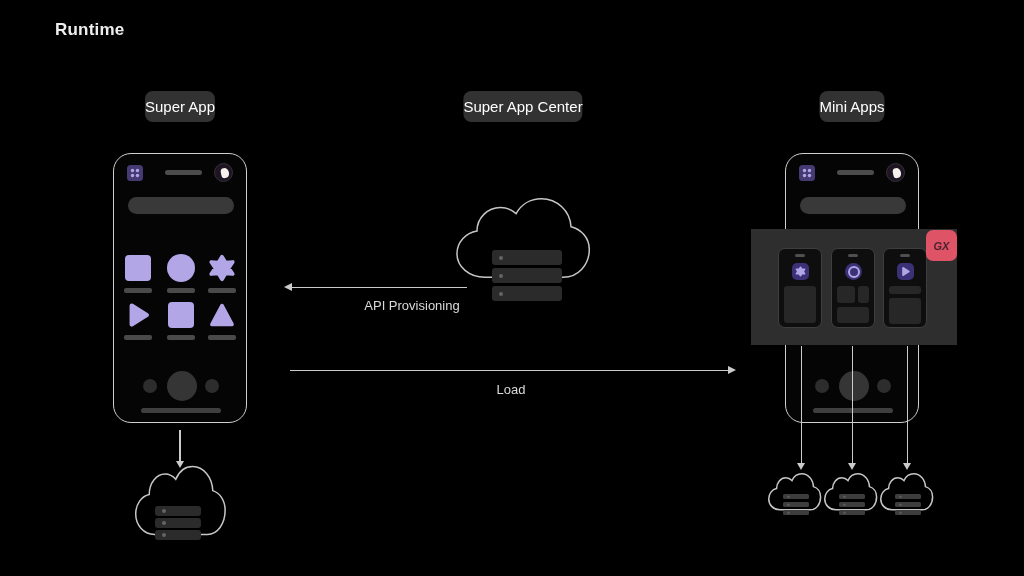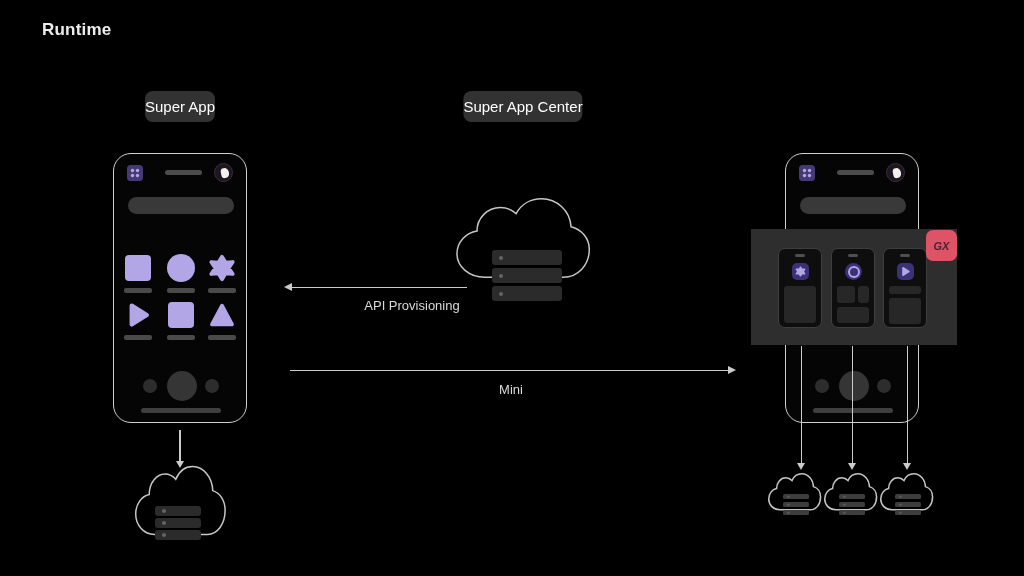--- a/index.html
+++ b/index.html
@@ -1,21 +1,21 @@
 <!DOCTYPE html>
 <html><head>
 <meta charset="utf-8">
 <style>
   html,body{margin:0;padding:0;background:#000;}
   #stage{position:relative;width:1024px;height:576px;background:#000;overflow:hidden;
          font-family:"Liberation Sans",sans-serif;}
   .abs{position:absolute;box-sizing:border-box;}
 
   
-  .page-title{left:42px;top:20px;font-size:17px;font-weight:700;color:#ededed;letter-spacing:.2px;}
+  .page-title{left:55px;top:20px;font-size:17px;font-weight:700;color:#ededed;letter-spacing:.2px;}
 
   
   .pill{top:91px;height:31px;display:flex;align-items:center;padding:0 0;background:#323232;
         color:#fff;font-size:15px;border-radius:8px;transform:translateX(-50%);white-space:nowrap;}
 
   
   .phone{width:134px;height:270px;border:1.5px solid #cfcfcf;border-radius:18px;background:#050505;z-index:3;}
   .dash{background:#4c4c4c;border-radius:2.5px;}
   .avatar{width:19px;height:19px;border-radius:50%;background:#1d1522;border:1px solid #3a2c3c;}
   .avatar .blob{position:absolute;left:6px;top:4px;width:8px;height:10px;background:#f5f0ee;
@@ -63,20 +63,21 @@
 </style>
 </head>
 <body>
 
 <div id="stage">
 
   <div class="abs page-title">Runtime</div>
 
   <div class="abs pill" style="left:180px">Super App</div>
   <div class="abs pill" style="left:523px">Super App Center</div>
+  <div class="abs pill" style="left:852px">Mini Apps</div>
 
   <div class="abs phone" style="left:113px;top:153px">
     <svg class="abs" style="left:13px;top:11px" width="16" height="16">
       <rect width="16" height="16" rx="3.5" fill="#453b72"></rect>
       <circle cx="5.5" cy="5.5" r="1.7" fill="#b3a6e7"></circle>
         <circle cx="10.5" cy="5.5" r="1.7" fill="#b3a6e7"></circle>
       <circle cx="5.5" cy="10.5" r="1.7" fill="#b3a6e7"></circle>
         <circle cx="10.5" cy="10.5" r="1.7" fill="#b3a6e7"></circle>
     </svg>
     <div class="abs dash" style="left:51px;top:16px;width:37px;height:5px"></div>
@@ -138,21 +139,21 @@
   <div class="abs srv" style="left:492px;top:250px;width:70px;height:15px"></div>
   <div class="abs srv" style="left:492px;top:268px;width:70px;height:15px"></div>
   <div class="abs srv" style="left:492px;top:286px;width:70px;height:15px"></div>
 
   <div class="abs line" style="left:291px;top:287px;width:176px;height:1.2px"></div>
   <div class="abs arrow-left" style="left:284px;top:283px"></div>
   <div class="abs conn-label" style="left:412px;top:298px">API Provisioning</div>
 
   <div class="abs line" style="left:290px;top:370px;width:440px;height:1.2px"></div>
   <div class="abs arrow-right" style="left:728px;top:366px"></div>
-  <div class="abs conn-label" style="left:511px;top:382px">Mini</div>
+  <div class="abs conn-label" style="left:511px;top:382px">Load</div>
 
   <div class="abs phone" style="left:785px;top:153px">
     <svg class="abs" style="left:13px;top:11px" width="16" height="16">
       <rect width="16" height="16" rx="3.5" fill="#453b72"></rect>
       <circle cx="5.5" cy="5.5" r="1.7" fill="#b3a6e7"></circle>
         <circle cx="10.5" cy="5.5" r="1.7" fill="#b3a6e7"></circle>
       <circle cx="5.5" cy="10.5" r="1.7" fill="#b3a6e7"></circle>
         <circle cx="10.5" cy="10.5" r="1.7" fill="#b3a6e7"></circle>
     </svg>
     <div class="abs dash" style="left:51px;top:16px;width:37px;height:5px"></div>

